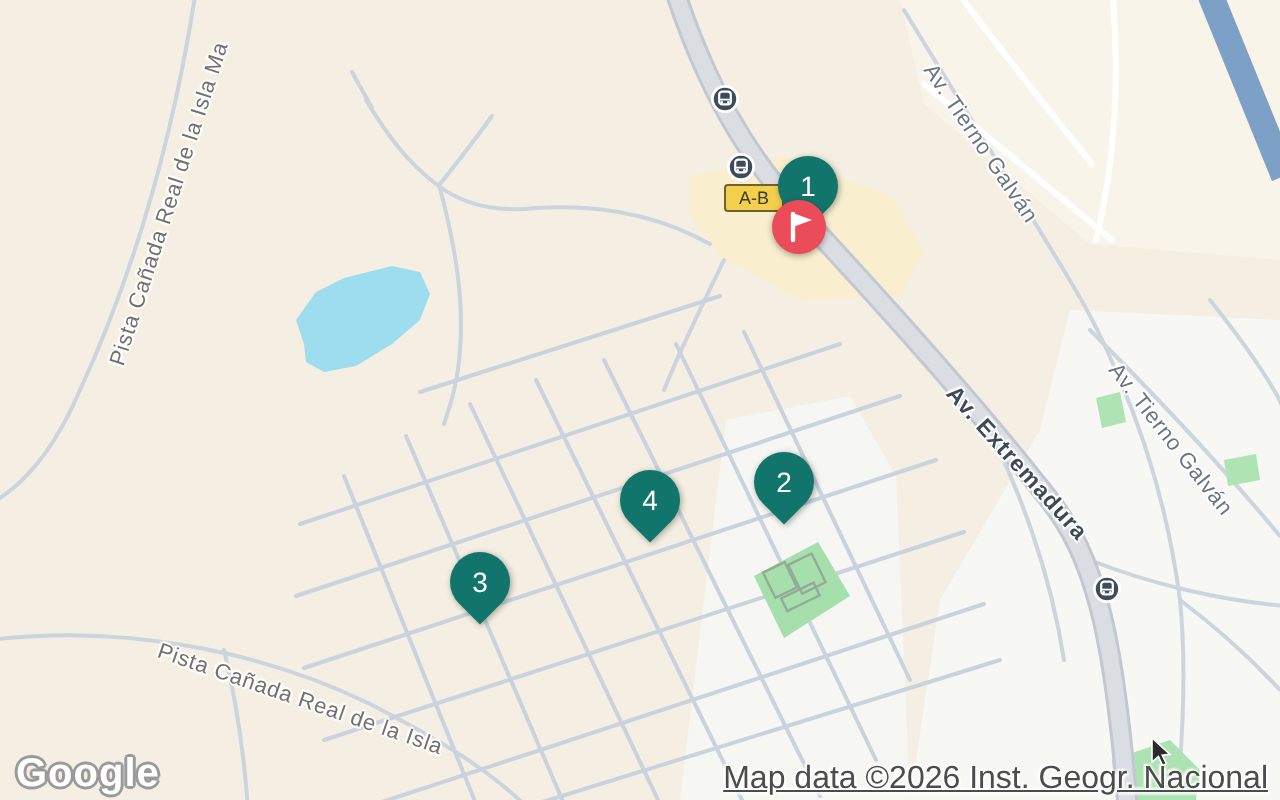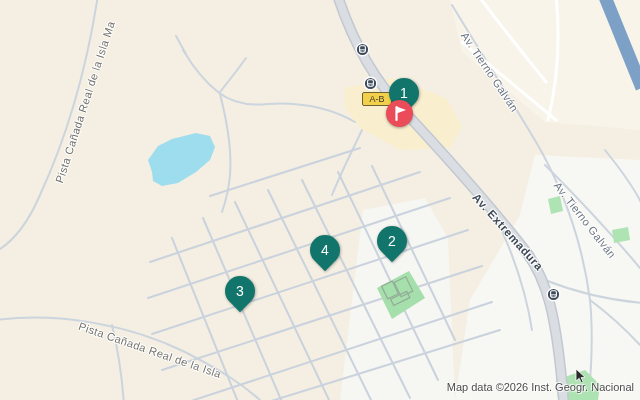--- a/index.html
+++ b/index.html
@@ -45,22 +45,23 @@
   }
 
   .google-logo{
     position:absolute;left:8px;top:376px;
     font-size:20px;font-weight:bold;letter-spacing:.5px;color:#fff;
     text-shadow:
       1.5px 0 0 #9a9a9a,-1.5px 0 0 #9a9a9a,0 1.5px 0 #9a9a9a,0 -1.5px 0 #9a9a9a,
       1px 1px 0 #9a9a9a,-1px -1px 0 #9a9a9a,1px -1px 0 #9a9a9a,-1px 1px 0 #9a9a9a;
   }
   .attribution{
-    position:absolute;right:6px;top:381px;font-size:11px;color:#4c4c4c;
+    position:absolute;right:6px;top:381px;font-size:16px;color:#4c4c4c;
     text-shadow:0 0 2px #fff,0 0 2px #fff,1px 1px 1px #fff,-1px -1px 1px #fff;
+    text-decoration:underline;
   }
   .cursor{position:absolute;left:575px;top:369px;}
 </style>
 </head>
 <body>
 
 <div class="stage">
 
   <svg class="map-svg" width="640" height="400" viewBox="0 0 640 400">
 
@@ -184,14 +185,15 @@
     <svg width="27" height="27" viewBox="0 0 27 27">
       <path d="M10.5 7 v13" stroke="#fff" stroke-width="2.2" stroke-linecap="round"></path>
       <path d="M10.5 6.5 L20 10 L10.5 13.5 Z" fill="#fff"></path>
     </svg>
   </div>
 
   <svg class="cursor" width="12" height="16" viewBox="0 0 12 16">
     <path d="M1,0 L1,12 L4.2,9.3 L6.3,13.8 L8.2,12.9 L6.1,8.6 L10,8.2 Z" fill="#2b2b2b" stroke="#fff" stroke-width="0.8"></path>
   </svg>
 
+  <div class="google-logo">Google</div>
   <div class="attribution">Map data ©2026 Inst. Geogr. Nacional</div>
 </div>
 
 </body></html>

